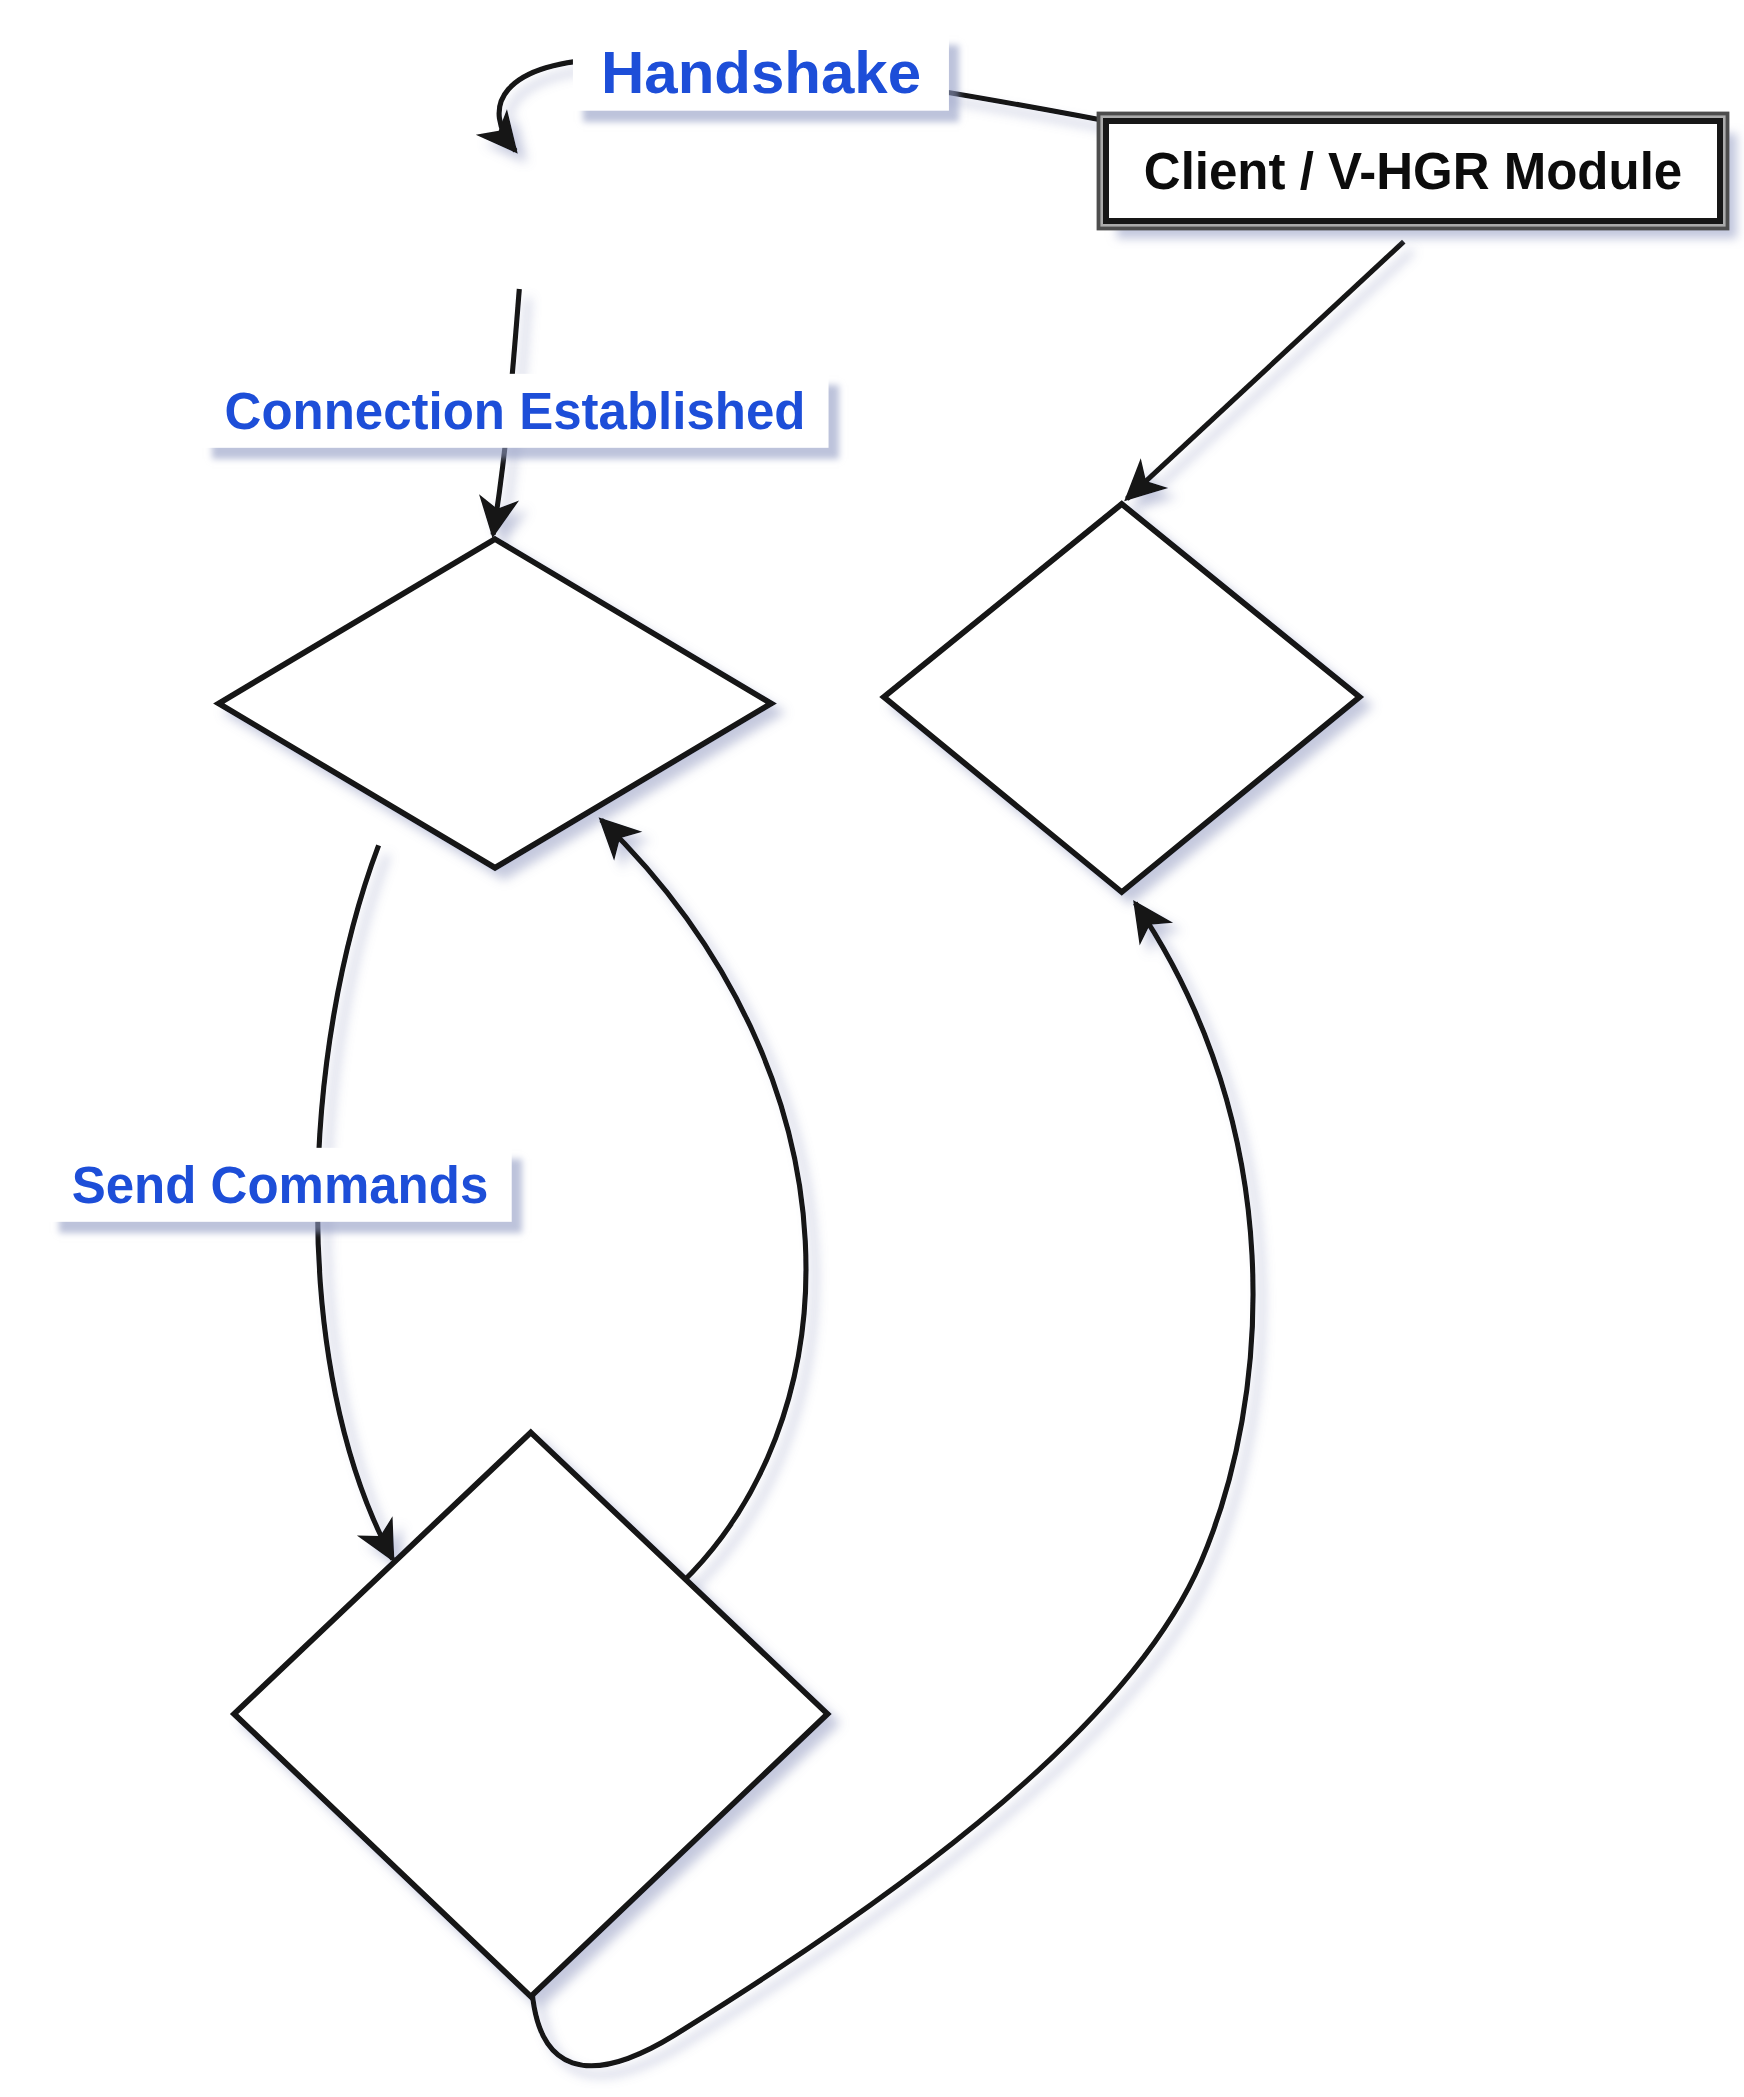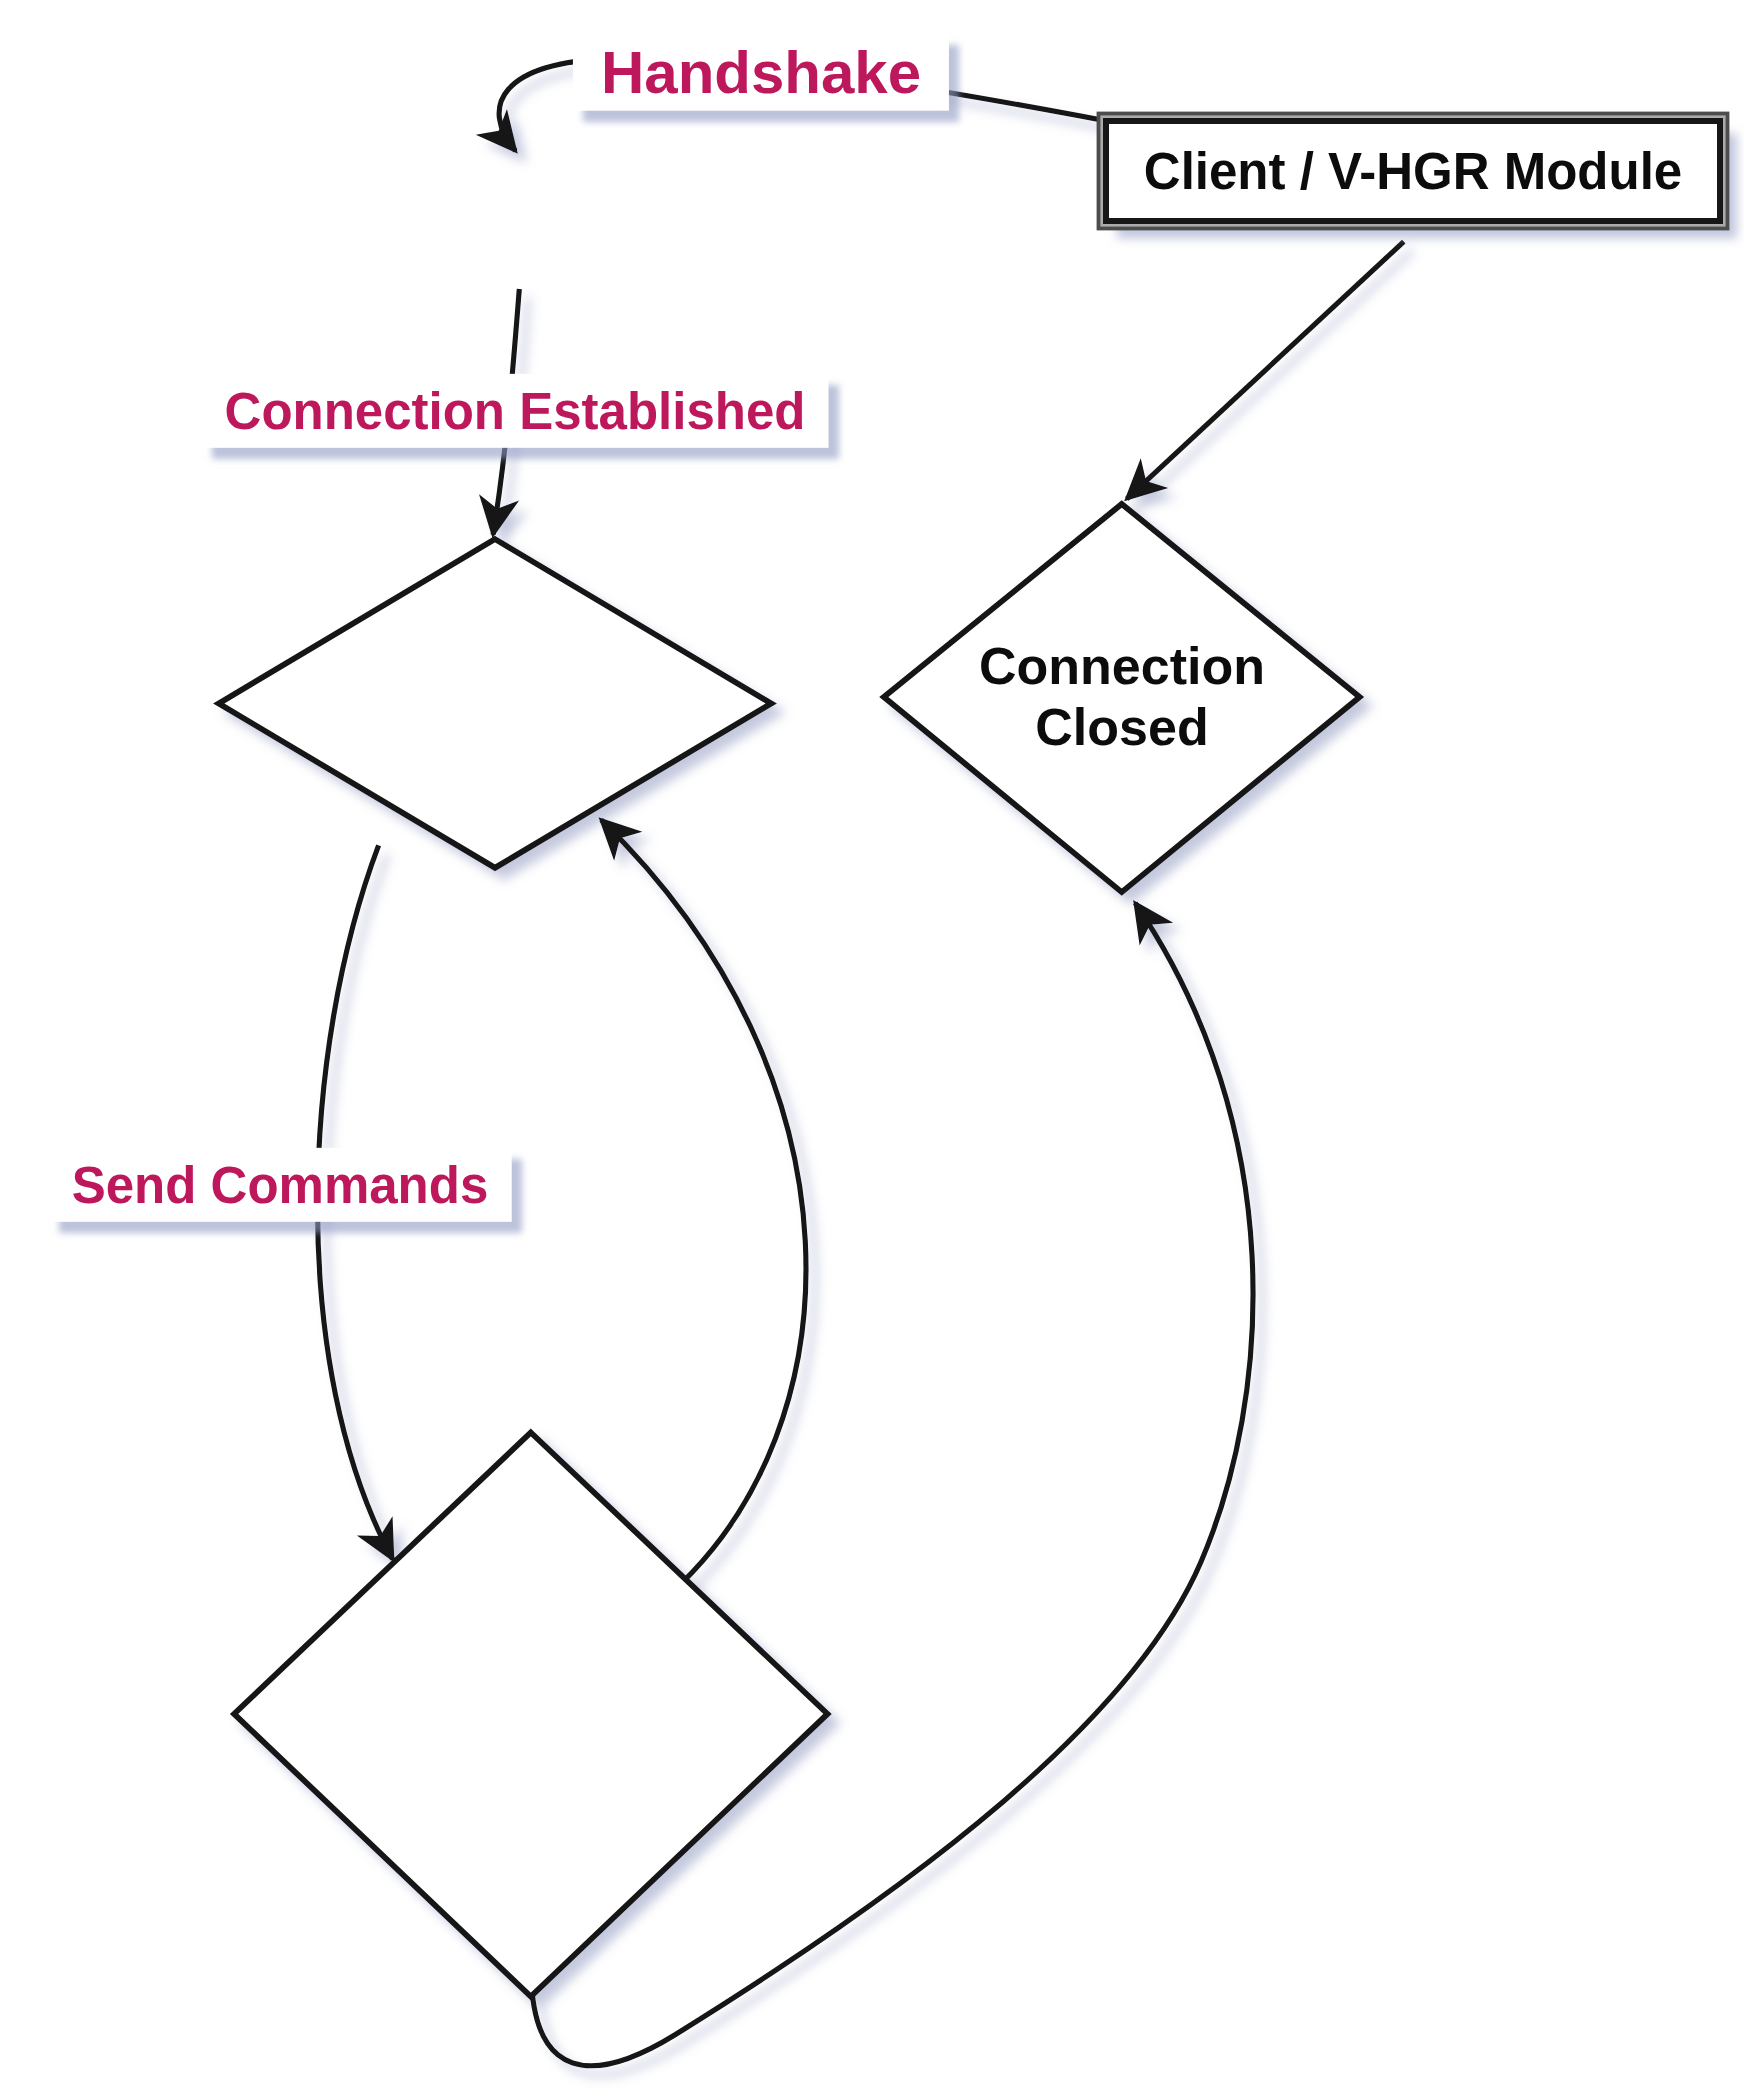--- a/index.html
+++ b/index.html
@@ -29,21 +29,21 @@
     font-size:52px;font-weight:bold;color:#0c0c0c;
     text-align:center;white-space:nowrap;line-height:1.18;
   }
   #open-connection-text{left:495px;top:704px;}
   #connection-closed-text{left:1122px;top:697px;white-space:normal;width:358px;}
   #data-processing-text{left:531px;top:1716px;}
   .elabel{
     position:absolute;transform:translate(-50%,-50%);
     background:#ffffff;
     padding:7.7px 23px;
-    font-size:51px;font-weight:bold;color:#be185d;
+    font-size:51px;font-weight:bold;color:#1d4ed8;
     white-space:nowrap;
     box-shadow:10.2px 11.5px 6.4px rgba(145,155,195,0.6);
   }
   #label-handshake{left:761px;top:72px;font-size:60px;padding:3.8px 28px;}
   #label-connection-established{left:515px;top:411px;}
   #label-send-commands{left:280px;top:1185px;}
   #label-receive-acknowledgments{left:929px;top:1215px;}
   #label-close-connection{left:1167px;top:1658px;}
 </style>
 </head>
@@ -78,20 +78,19 @@
       <polygon class="node-shape" points="774,843 1206,1100 774,1357 342,1100"></polygon>
       <polygon class="node-shape" points="1754,788 2126,1090 1754,1395 1382,1090"></polygon>
       <polygon class="node-shape" points="830,2240 1294,2680 830,3122 366,2680"></polygon>
     </g>
   </svg>
 
   <div class="box" id="client-box">
     <span>Client / V-HGR Module</span>
   </div>
 
-  <div class="dtext" id="connection-closed-text">Connection Closed</div>
 
   <div class="elabel" id="label-handshake">Handshake</div>
   <div class="elabel" id="label-connection-established">Connection Established</div>
   <div class="elabel" id="label-send-commands">Send Commands</div>
 
 </div>
 
 
 </body></html>

